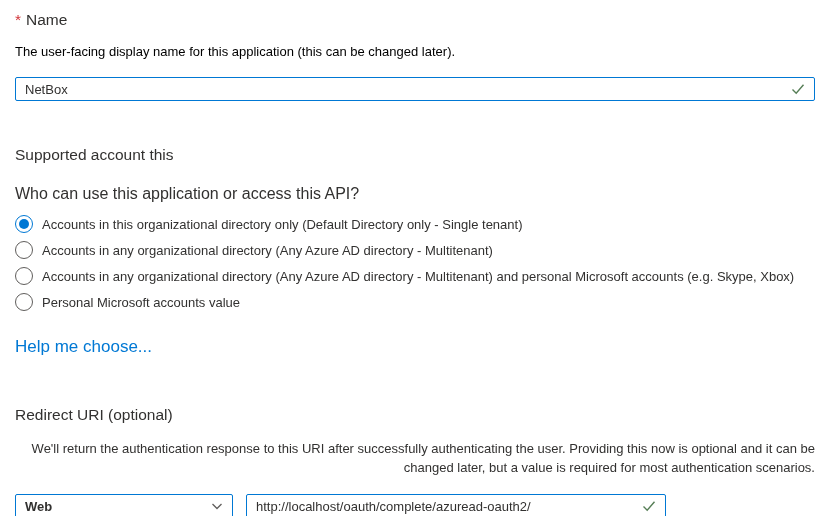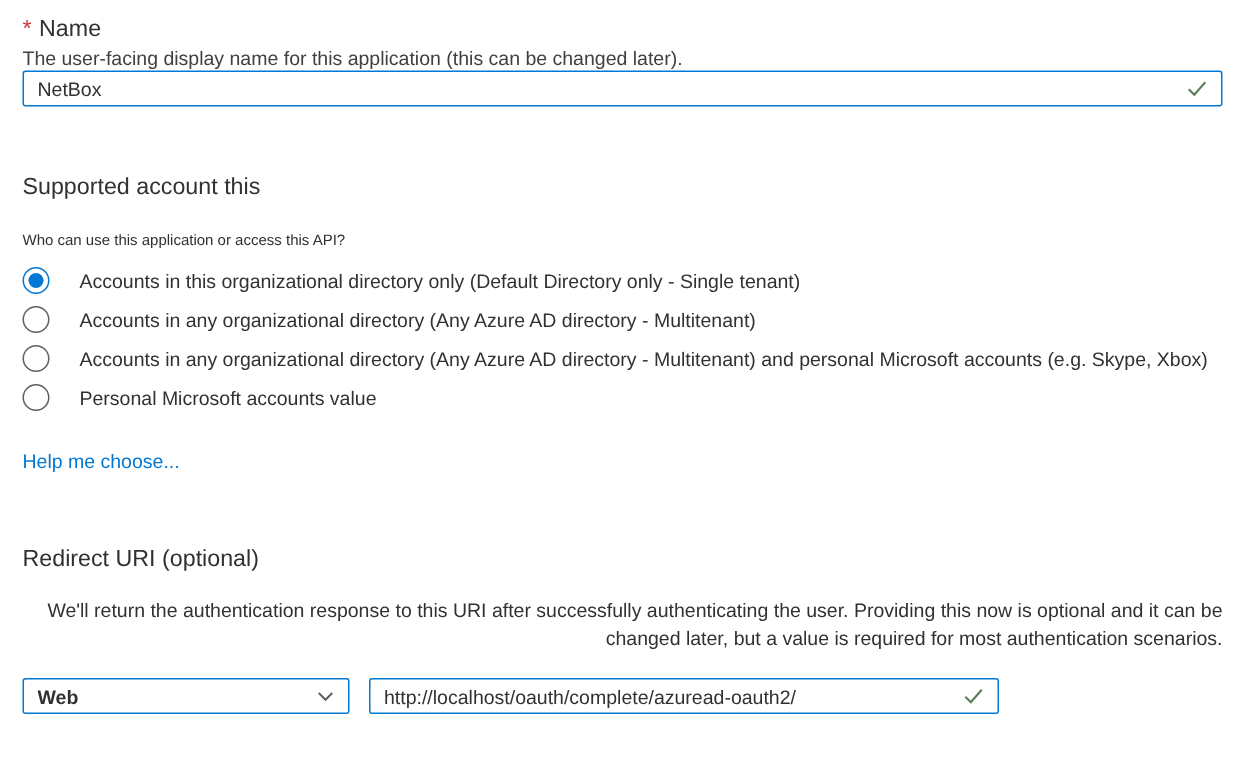--- a/index.html
+++ b/index.html
@@ -20,55 +20,55 @@
     font-size: 15.5px;
     font-weight: 400;
     color: #323130;
     line-height: 20px;
   }
   .required {
     color: #d13438;
     margin-right: 5px;
   }
   .desc {
-    margin: 0 0 0 0;
+    margin: 13px 0 0 0;
     font-size: 13px;
     line-height: 17px;
-    color: #404040;
+    color: #000000;
   }
 
   .control {
     height: 24px;
     border: 1px solid #0078d4;
     border-radius: 2px;
     background: #ffffff;
     display: flex;
     align-items: center;
     justify-content: space-between;
     padding: 0 9px;
     cursor: pointer;
   }
   .control .value {
     font-size: 13px;
     color: #323130;
     white-space: nowrap;
     overflow: hidden;
   }
-  .name-input { width: 800px; }
+  .name-input { margin-top: 17px; width: 800px; }
   .check-icon { color: #567e56; display: flex; align-items: center; }
   .chevron-icon { color: #605e5c; display: flex; align-items: center; }
 
   .accounts-section { margin-top: 44px; }
-  .question { margin: 20px 0 0 0; font-size: 10px; }
+  .question { margin: 20px 0 0 0; font-size: 16px; }
 
   .radio-group { margin-top: 8px; }
   .radio-row {
     display: flex;
     align-items: center;
-    gap: 20px;
+    gap: 9px;
     height: 26px;
     cursor: pointer;
   }
   .radio {
     width: 18px;
     height: 18px;
     border-radius: 50%;
     border: 1px solid #605e5c;
     flex: none;
     position: relative;
@@ -81,21 +81,21 @@
     inset: 3px;
     border-radius: 50%;
     background: #0078d4;
   }
   .radio-label { font-size: 13px; color: #323130; }
 
   .help-link {
     display: inline-block;
     margin-top: 22px;
     color: #0078d4;
-    font-size: 13px;
+    font-size: 17px;
     text-decoration: none;
     cursor: pointer;
   }
 
   .redirect-section { margin-top: 48px; }
   .redirect-desc {
     margin: 14px 0 0 0;
     font-size: 13px;
     line-height: 19px;
     max-width: 800px;

